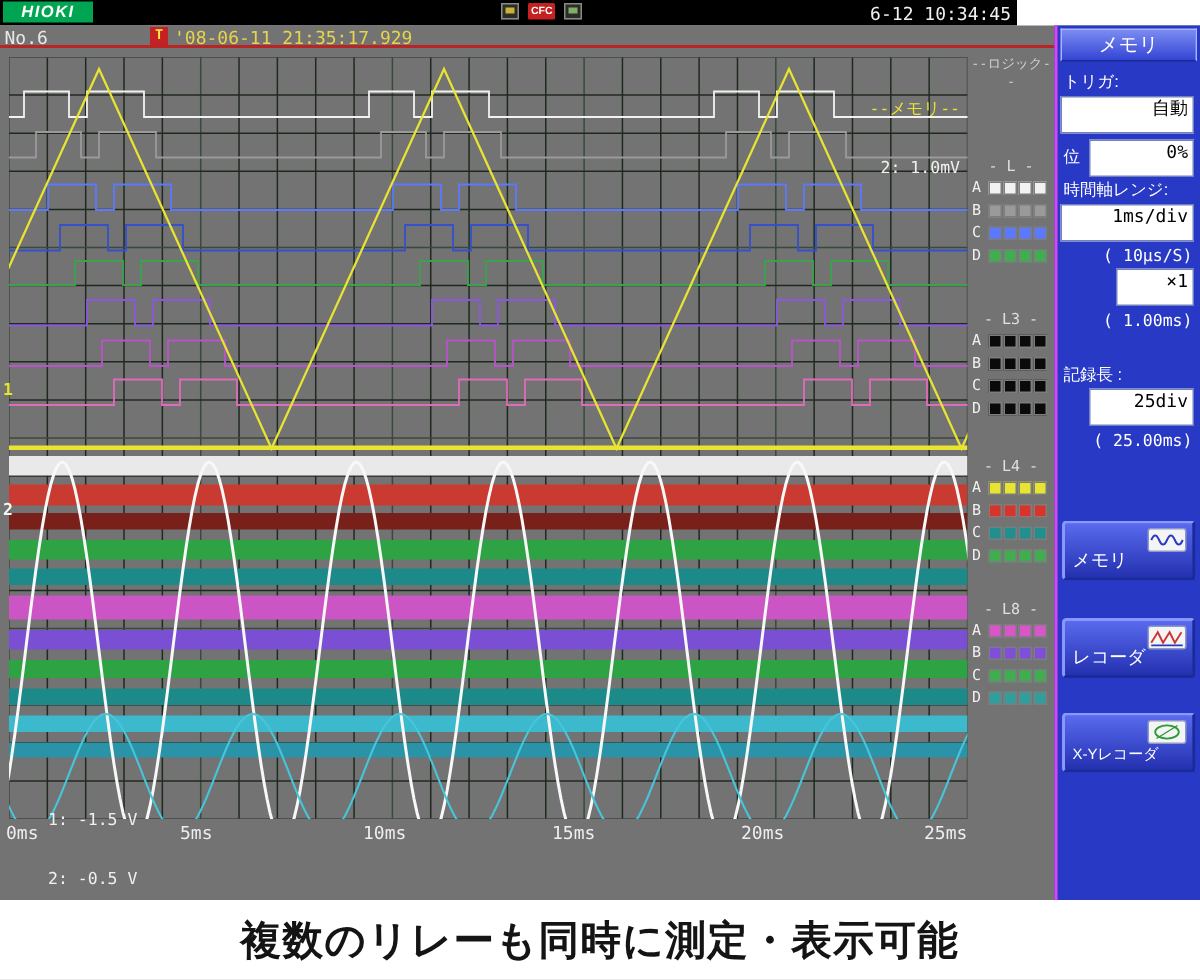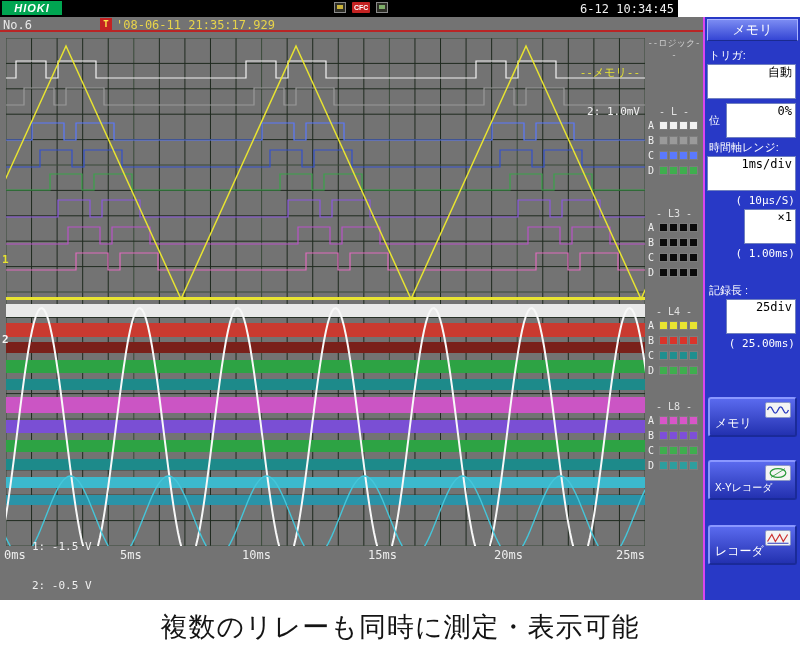--- a/index.html
+++ b/index.html
@@ -52,39 +52,39 @@
   .lg-ch{width:10px;color:#f0f0f0;font:10px "DejaVu Sans Mono",monospace}
   .lg-sq{width:9px;height:9px;border:1px solid #7d7d7d;margin-left:1px;display:inline-block}
 
   
   .sidebar{position:absolute;left:703px;top:0;width:97px;height:583px;background:#2839c6;border-left:2px solid #d946ef}
   .mode-header{height:22px;margin:2px 2px 8px 2px;background:linear-gradient(180deg,#7b8bf2,#3445d4);
                border:1px solid #aab4ff;border-bottom-color:#1a2a90;color:#fff;
                font:13px/20px "Liberation Sans",sans-serif;text-align:center;cursor:pointer}
   .sb-label{color:#fff;font:11px/13px "Liberation Sans",sans-serif;margin:3px 0 2px 4px}
   .sb-box{display:block;background:#fff;color:#000;font:12px/15px "DejaVu Sans Mono",monospace;text-align:right;
-          padding-right:3px;height:35px;border:1px solid #7080c0;margin:2px 4px 0 auto;cursor:pointer}
+          padding-right:3px;height:25px;border:1px solid #7080c0;margin:2px 4px 0 auto;cursor:pointer}
   .w87{width:89px}.w68{width:70px}.w50{width:52px}
   .sb-row{display:flex;align-items:center;margin-top:4px}
   .sb-row .sb-label{margin:0 0 0 4px}
   .sb-row .sb-box{margin:0 4px 0 auto}
   .sb-paren{color:#fff;font:11px/13px "DejaVu Sans Mono",monospace;text-align:right;margin:3px 5px 0 0}
   .mt24{margin-top:24px}
   .sb-btn{position:relative;height:40px;margin:0 3px;background:linear-gradient(180deg,#5a6aee,#2331b0);
           border:2px solid;border-color:#8a97ff #1a2a99 #1a2a99 #8a97ff;border-radius:3px;cursor:pointer}
   .btn1{margin-top:47px}.btn2{margin-top:25px}.btn3{margin-top:23px}
   .sb-btn .lbl{position:absolute;left:5px;bottom:3px;color:#fff;font:12px "Liberation Sans",sans-serif;white-space:nowrap}
   .sb-btn.btn3 .lbl{font-size:10px}
   .sb-btn .ico{position:absolute;right:4px;top:3px;width:26px;height:16px;background:#f4f4f4;
                border:1px solid #8d99c9;border-radius:2px;overflow:hidden}
   .sb-btn .ico svg{display:block;width:100%;height:100%}
 
   
   .caption{position:absolute;left:0;top:600px;width:800px;height:53px;background:#fff;display:flex;
-           align-items:center;justify-content:center;color:#141414;font-size:27px;font-weight:400;letter-spacing:1px}
+           align-items:center;justify-content:center;color:#141414;font-size:27px;font-weight:700;letter-spacing:1px}
 </style>
 </head>
 <body>
 
 <div class="stage">
 
   <div class="topbar">
     <div class="logo">HIOKI</div>
     <div class="topbar-icons">
       <span class="ticon t1"></span>
@@ -351,35 +351,35 @@
       <div class="sb-paren">( 25.00ms)</div>
 
       <div class="sb-btn btn1">
         <span class="ico">
           <svg viewBox="0 0 26 16">
               <path d="M1 8 Q4 1 7 8 Q10 15 13 8 Q16 1 19 8 Q22 15 25 8" stroke="#2a3ac0" stroke-width="1.5" fill="none"></path>
             </svg>
         </span>
         <span class="lbl">メモリ</span>
       </div>
+      <div class="sb-btn btn2">
+        <span class="ico">
+          <svg viewBox="0 0 26 16">
+              <polyline points="1,12 6,4 10,12 15,4 19,12 24,4" stroke="#cc3333" stroke-width="1.4" fill="none"></polyline>
+              <line x1="1" y1="14" x2="25" y2="14" stroke="#2a3ac0" stroke-width="1.2"></line>
+            </svg>
+        </span>
+        <span class="lbl">レコーダ</span>
+      </div>
       <div class="sb-btn btn3">
         <span class="ico">
           <svg viewBox="0 0 26 16">
               <ellipse cx="13" cy="8" rx="9" ry="5" stroke="#2a9a3a" stroke-width="1.4" fill="none"></ellipse>
               <line x1="5" y1="13" x2="21" y2="3" stroke="#2a9a3a" stroke-width="1"></line>
             </svg>
         </span>
         <span class="lbl">X-Yレコーダ</span>
       </div>
-      <div class="sb-btn btn2">
-        <span class="ico">
-          <svg viewBox="0 0 26 16">
-              <polyline points="1,12 6,4 10,12 15,4 19,12 24,4" stroke="#cc3333" stroke-width="1.4" fill="none"></polyline>
-              <line x1="1" y1="14" x2="25" y2="14" stroke="#2a3ac0" stroke-width="1.2"></line>
-            </svg>
-        </span>
-        <span class="lbl">レコーダ</span>
-      </div>
     </div>
   </div>
 
   <div class="caption">複数のリレーも同時に測定・表示可能</div>
 </div>
 
 </body></html>

